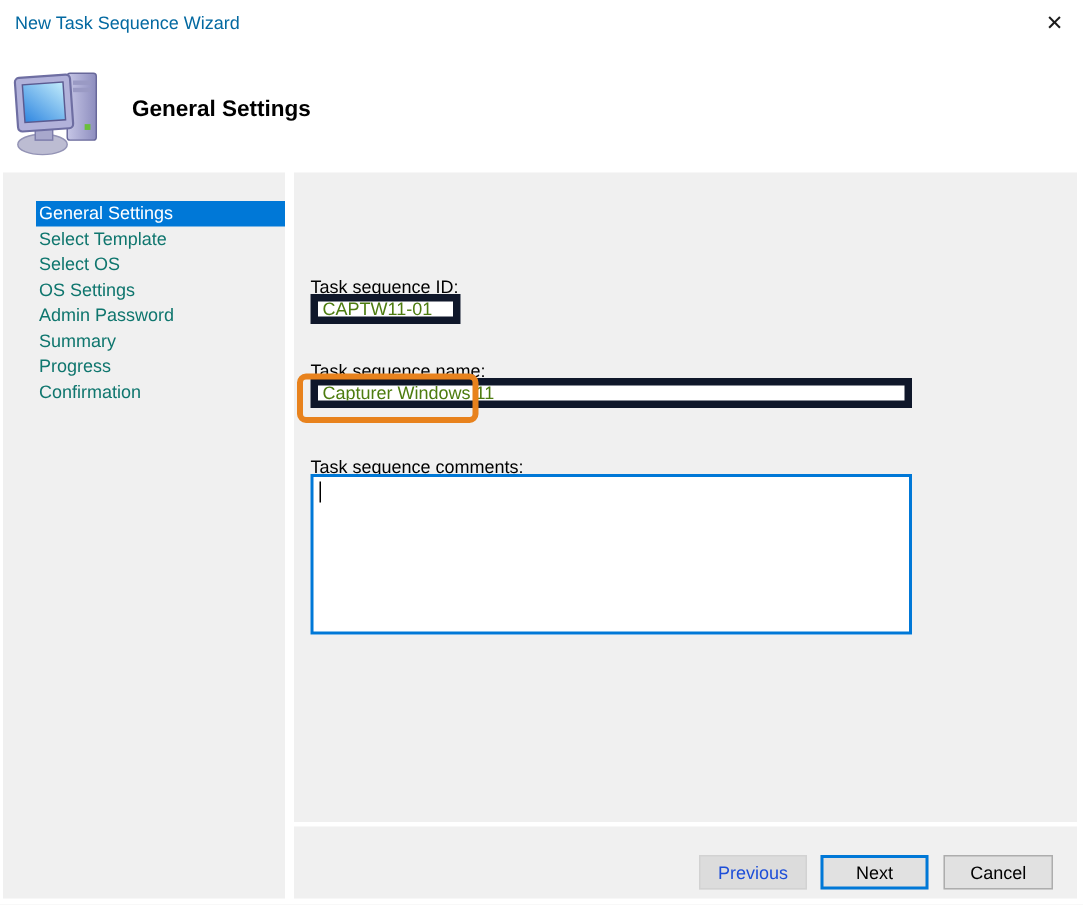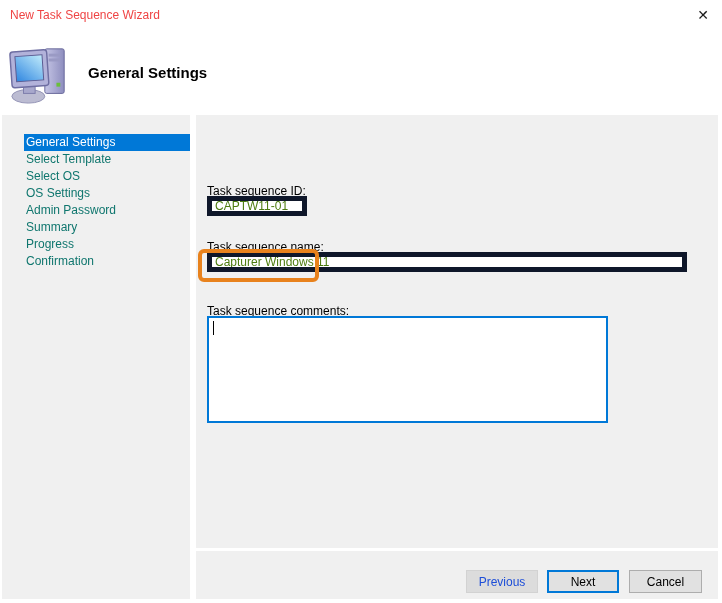--- a/index.html
+++ b/index.html
@@ -8,21 +8,21 @@
     position:relative;
     background:#ffffff;
     font-family:"Liberation Sans", sans-serif;
     font-size:12px;
     color:#000;
     overflow:hidden;
   }
 
   
   .titlebar { position:absolute; left:0; top:0; width:722px; height:32px; background:#fff; }
-  .titlebar .title { position:absolute; left:10px; top:8px; font-size:12px; color:#ef4444; }
+  .titlebar .title { position:absolute; left:10px; top:8px; font-size:12px; color:#0369a1; }
   .close-btn {
     position:absolute; right:6px; top:3px; width:26px; height:24px;
     display:flex; align-items:center; justify-content:center;
     font-size:14px; color:#1a1a1a; cursor:pointer;
   }
 
   
   .header { position:absolute; left:0; top:32px; width:722px; height:83px; background:#fff; }
   .header-icon { position:absolute; left:8px; top:12px; width:62px; height:62px; }
   .header-title { position:absolute; left:88px; top:32px; font-size:15px; font-weight:bold; color:#000; }
@@ -61,21 +61,21 @@
   .lbl-name { top:125px; }
   .lbl-comm { top:189px; }
 
   .txt {
     position:absolute; left:11px; height:20px;
     background:#fff; border:5px solid #0f172a;
     font-family:"Liberation Sans", sans-serif; font-size:12px;
     padding:0 3px; color:#4d7c0f; outline:none;
   }
   .txt-id   { top:81px;  width:100px; }
-  .txt-name { top:137px; width:480px; }
+  .txt-name { top:137px; width:401px; }
 
   .comments {
     position:absolute; left:11px; top:201px; width:401px; height:107px;
     background:#fff; border:2px solid #0078d7;
   }
   .caret { position:absolute; left:4px; top:3px; width:1px; height:14px; background:#000; }
 
   .annotation-box {
     position:absolute; left:2px; top:134px; width:121px; height:33px;
     border:4px solid #e8821d; border-radius:6px;

